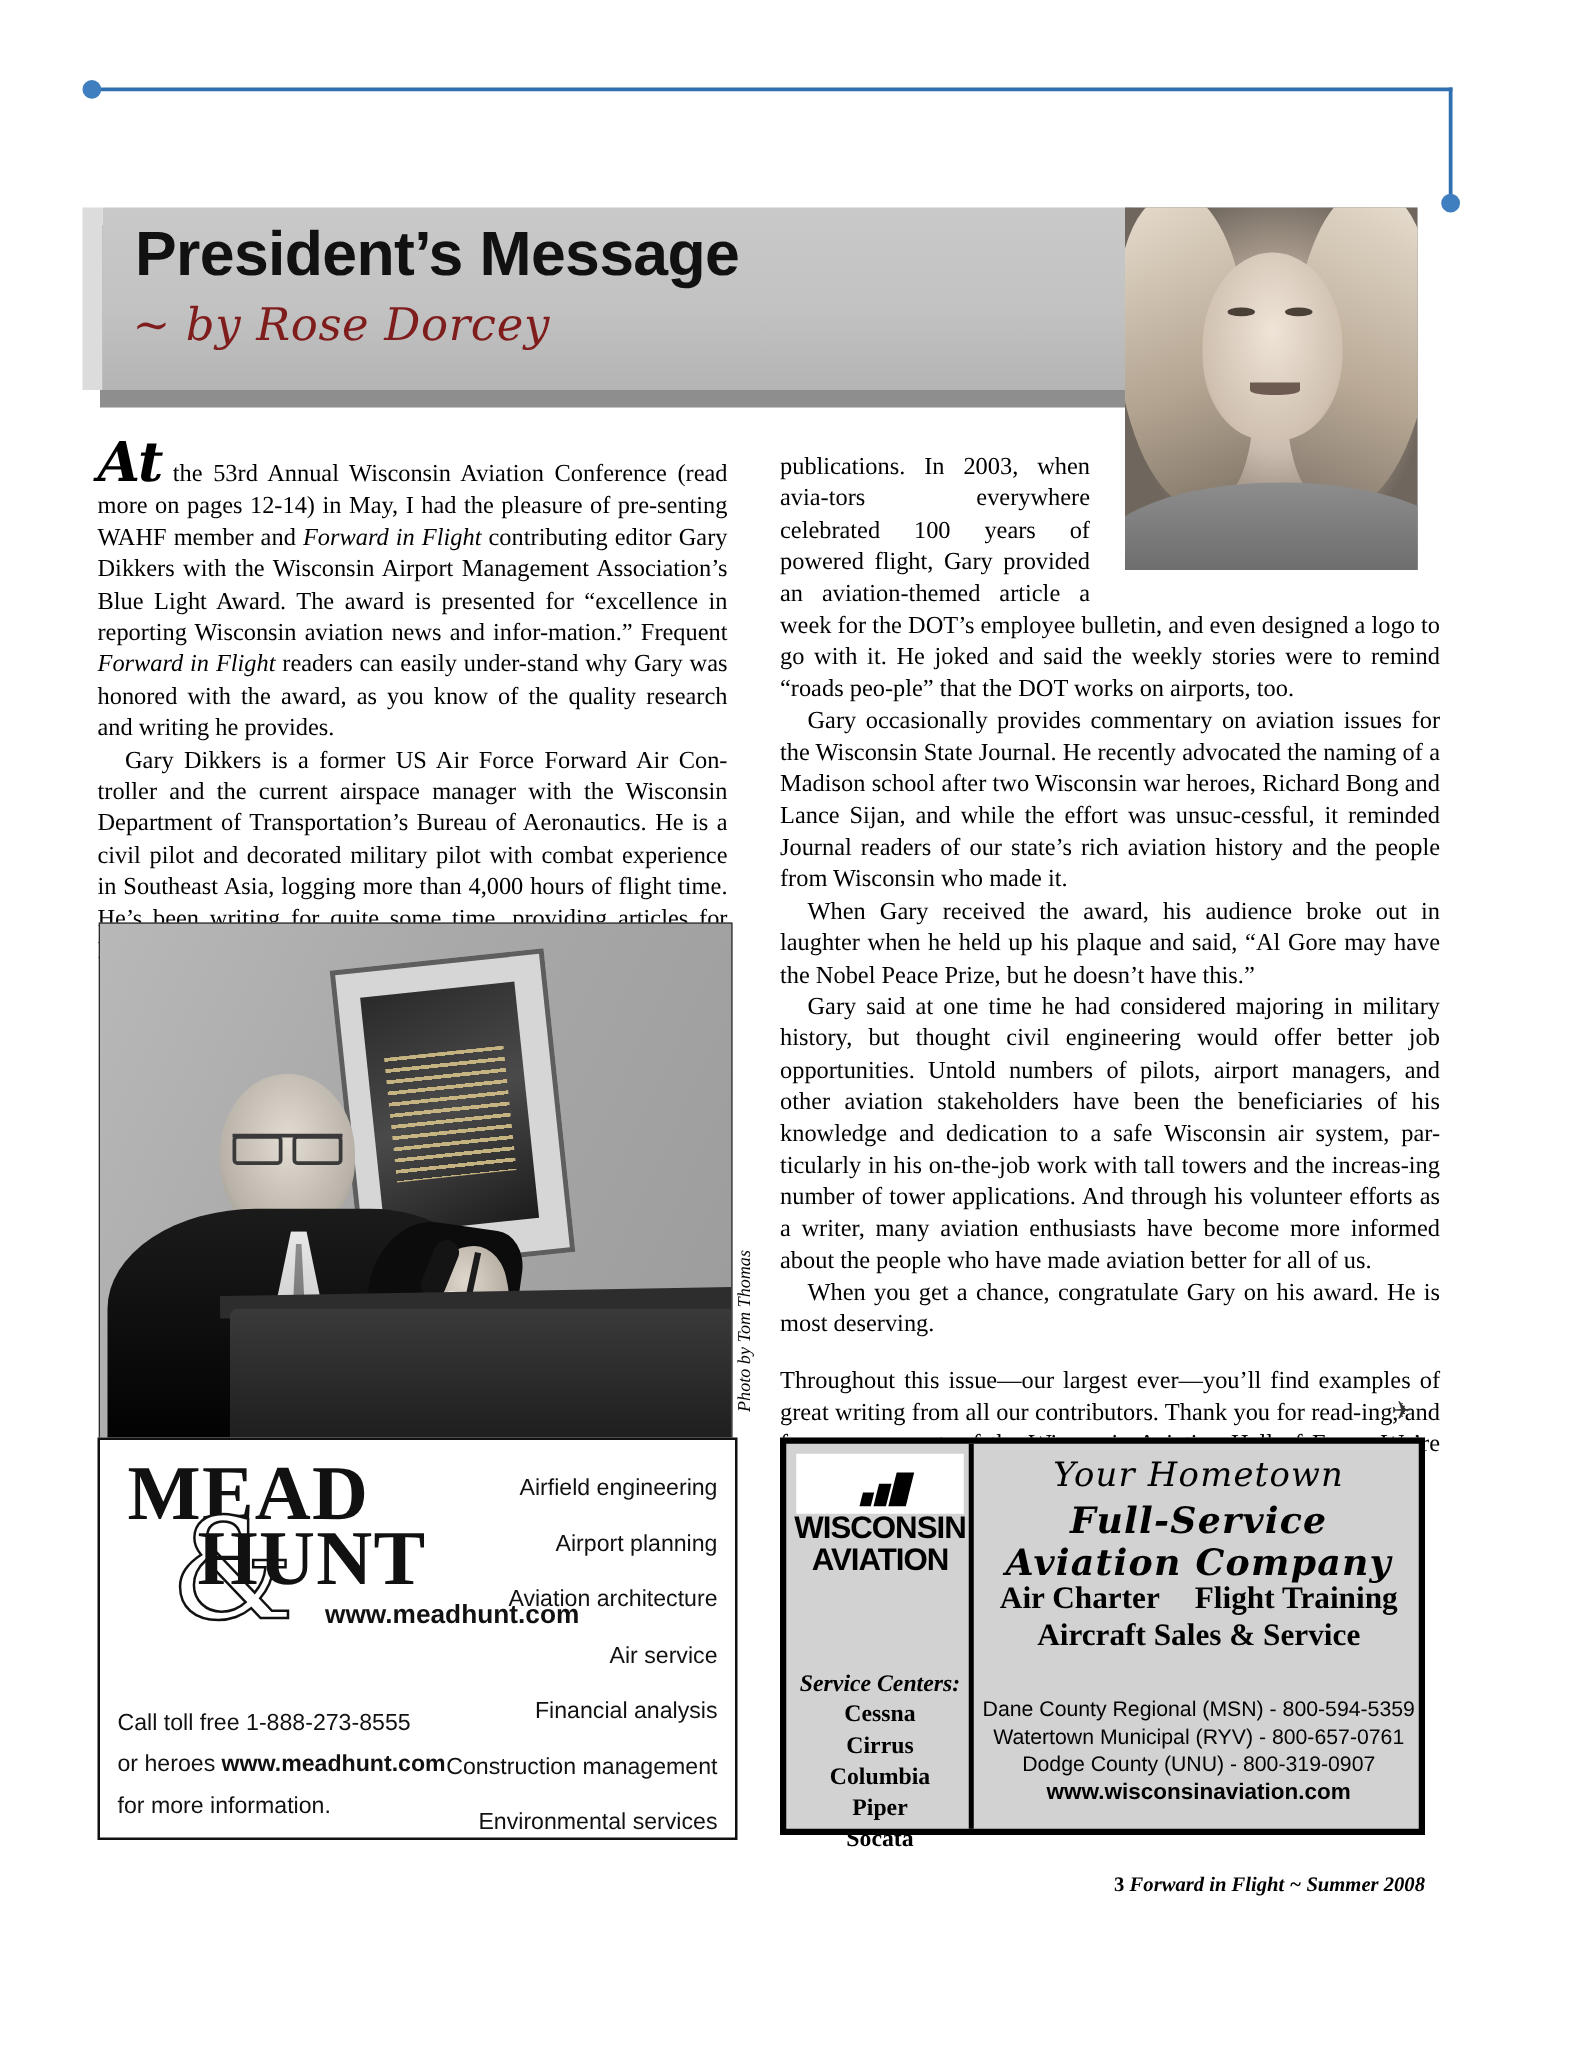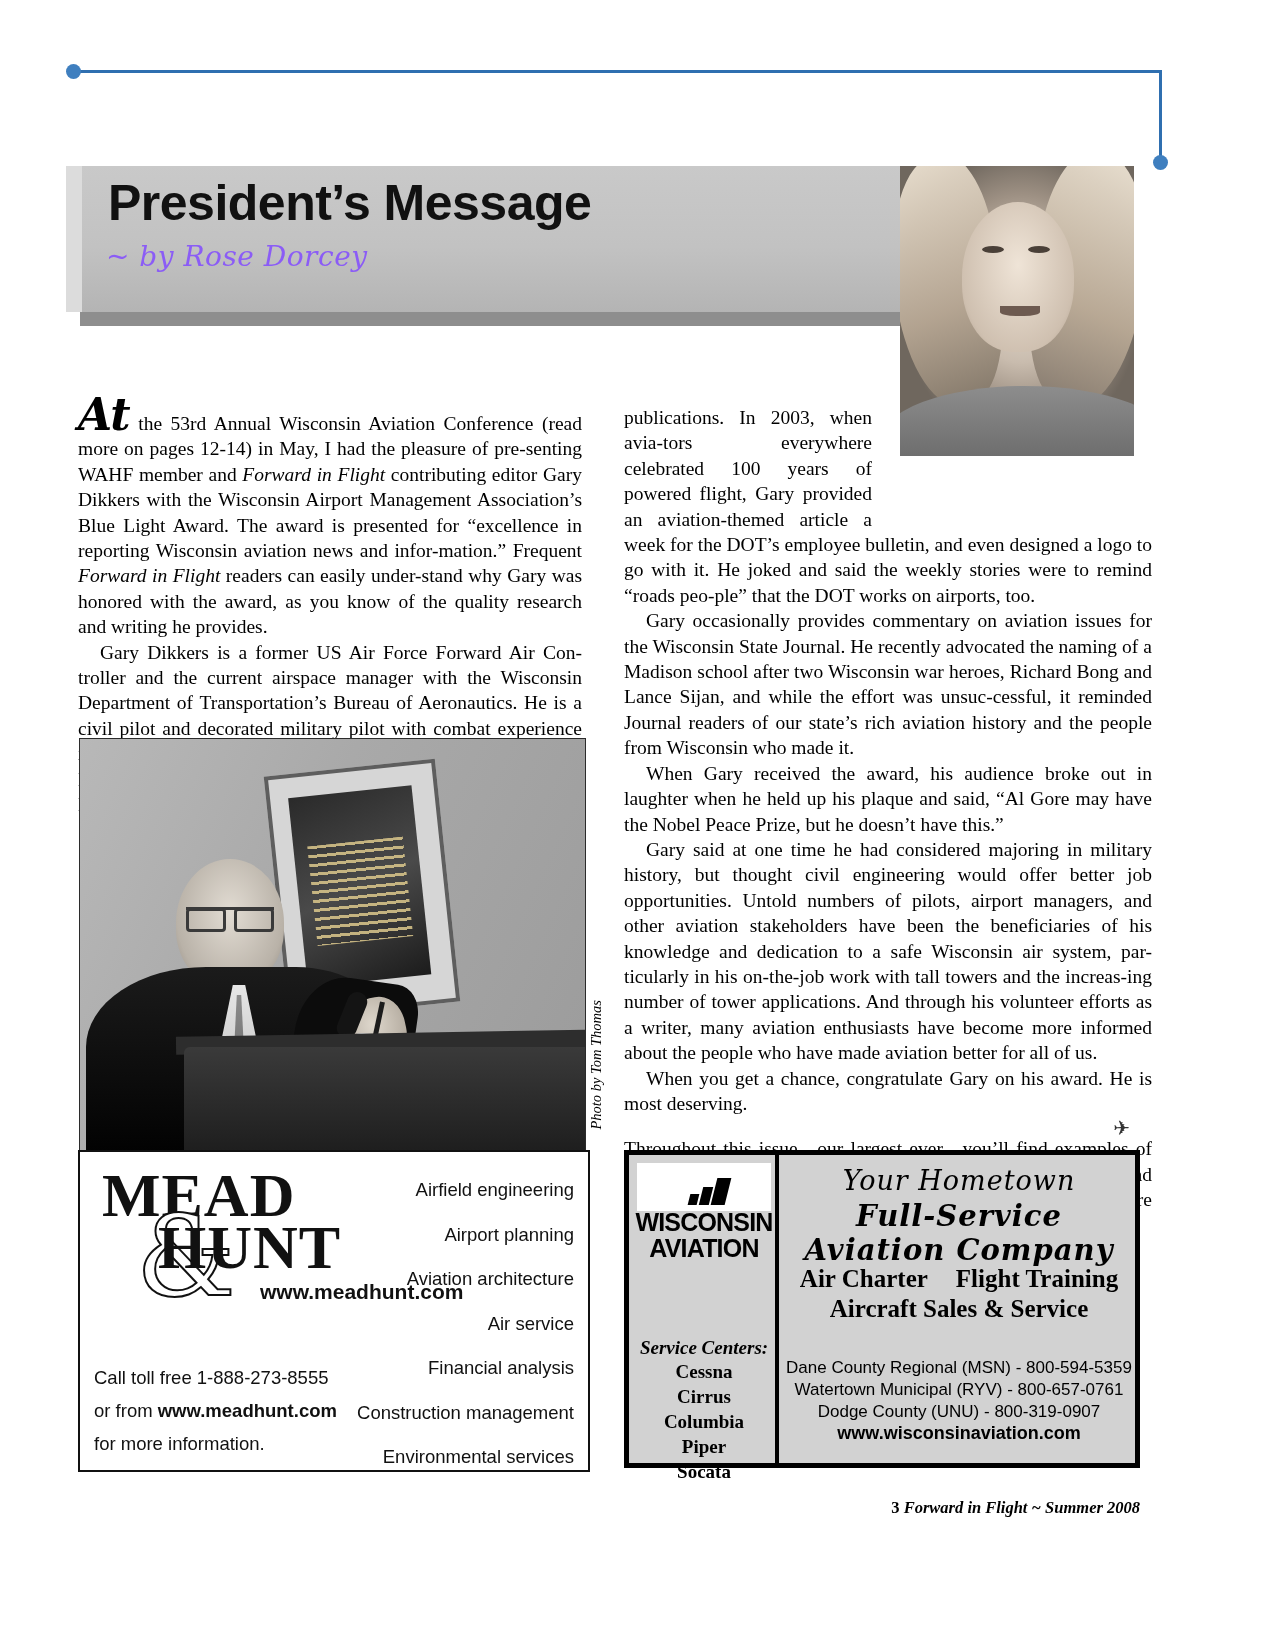--- a/index.html
+++ b/index.html
@@ -69,22 +69,22 @@
     font-weight: bold;
     font-size: 50px;
     letter-spacing: -0.5px;
     color: #111;
   }
   .banner-byline {
     position: absolute;
     left: 40px; top: 74px;
     font-family: "DejaVu Serif", serif;
     font-style: italic;
-    font-size: 28px;
-    color: #8b5cf6;
+    font-size: 36px;
+    color: #7f1d1d;
     letter-spacing: 0.5px;
   }
 
   
   .portrait {
     position: absolute;
     left: 900px; top: 166px;
     width: 234px; height: 290px;
     overflow: hidden;
     background: #8a8a8a;
@@ -135,21 +135,20 @@
     border-radius: 50% 50% 0 0;
   }
 
   
   .col {
     position: absolute;
     font-size: 19.5px;
     line-height: 25.4px;
     text-align: justify;
     hyphens: manual;
-    margin-top: 44px;
   }
   .col p { margin: 0; text-indent: 22px; }
   .col p.first { text-indent: 0; }
   .col p.nogap { text-indent: 0; }
   .dropcap {
     font-family: "DejaVu Serif", serif;
     font-style: italic;
     font-weight: bold;
     font-size: 44px;
     line-height: 38px;
@@ -559,21 +558,21 @@
     <div>Airport planning</div>
     <div>Aviation architecture</div>
     <div>Air service</div>
     <div>Financial analysis</div>
     <div>Construction management</div>
     <div>Environmental services</div>
   </div>
 
   <div class="mead-contact">
     <div><span>Call toll free </span><span>1-888-273-8555</span></div>
-    <div><span>or from </span><b>www.meadhunt.com</b></div>
+    <div><span>or heroes </span><b>www.meadhunt.com</b></div>
     <div>for more information.</div>
   </div>
 </div>
 
 <div class="ad-wisav">
   <div class="wisav-left">
     <div class="wisav-logo-box">
       <div class="wisav-mark">
           <i></i>
           <i></i>

